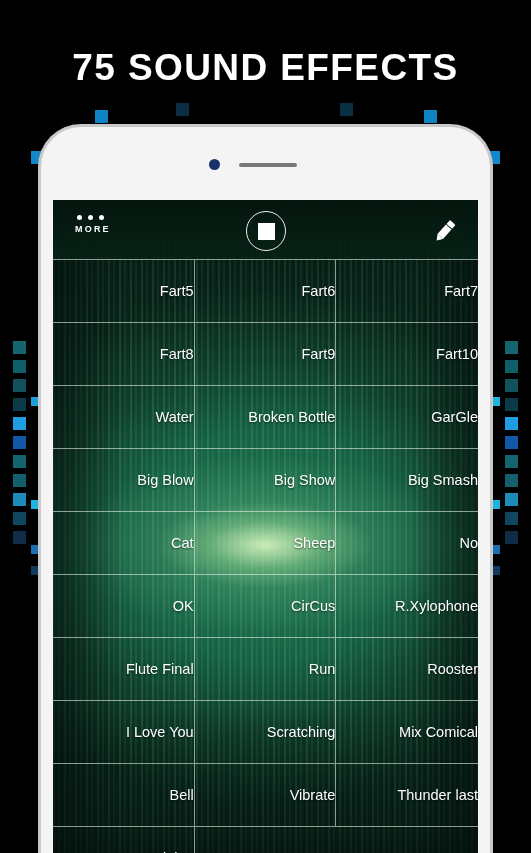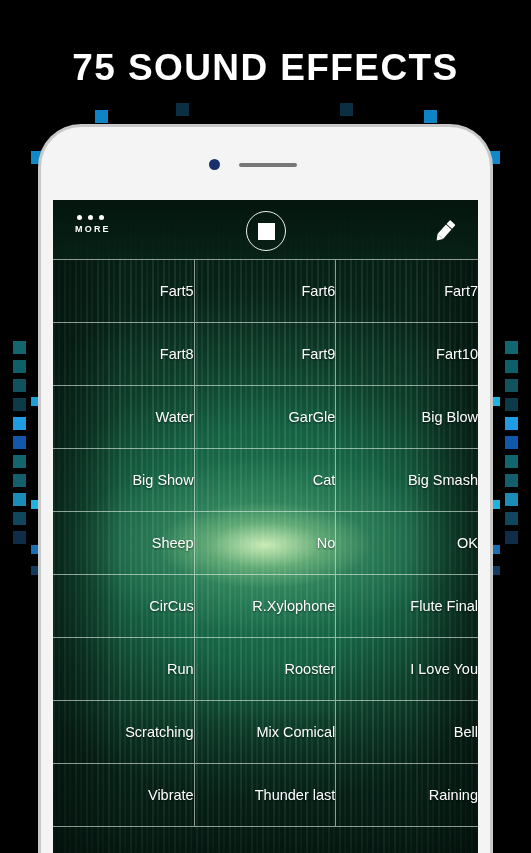--- a/index.html
+++ b/index.html
@@ -225,33 +225,36 @@
           <div class="cell">
             <span>Fart9</span>
           </div>
           <div class="cell">
             <span>Fart10</span>
           </div>
           <div class="cell">
             <span>Water</span>
           </div>
           <div class="cell">
+            <span>Broken Bottle</span>
+          </div>
+          <div class="cell">
             <span>GarGle</span>
           </div>
           <div class="cell">
             <span>Big Blow</span>
           </div>
           <div class="cell">
             <span>Big Show</span>
           </div>
           <div class="cell">
+            <span>Big Smash</span>
+          </div>
+          <div class="cell">
             <span>Cat</span>
-          </div>
-          <div class="cell">
-            <span>Big Smash</span>
           </div>
           <div class="cell">
             <span>Sheep</span>
           </div>
           <div class="cell">
             <span>No</span>
           </div>
           <div class="cell">
             <span>OK</span>
           </div>

